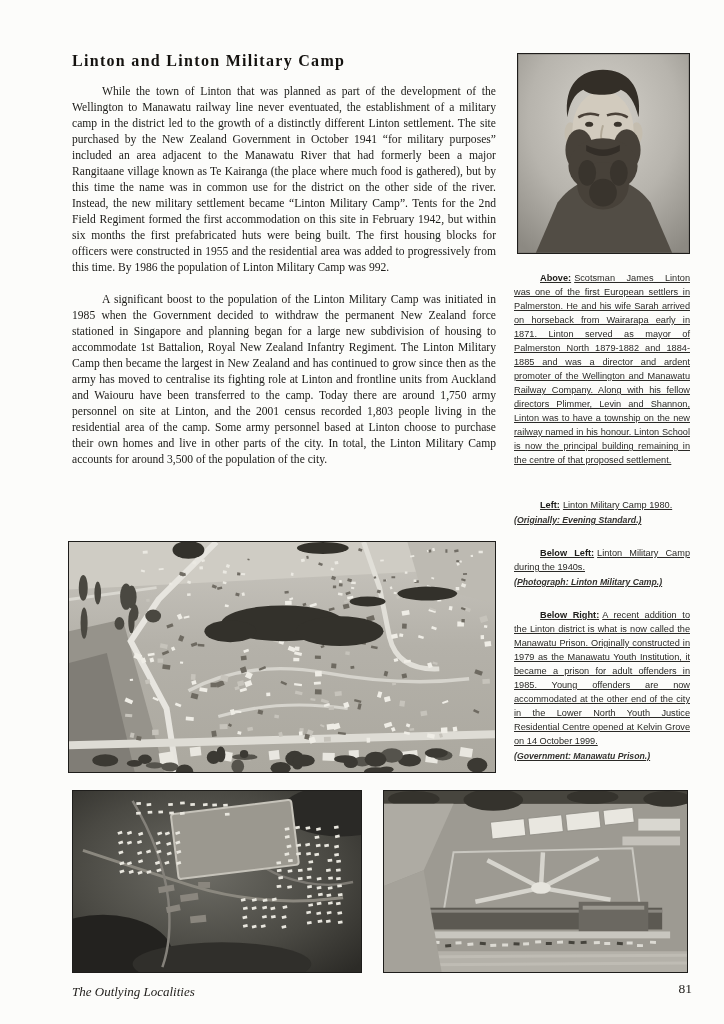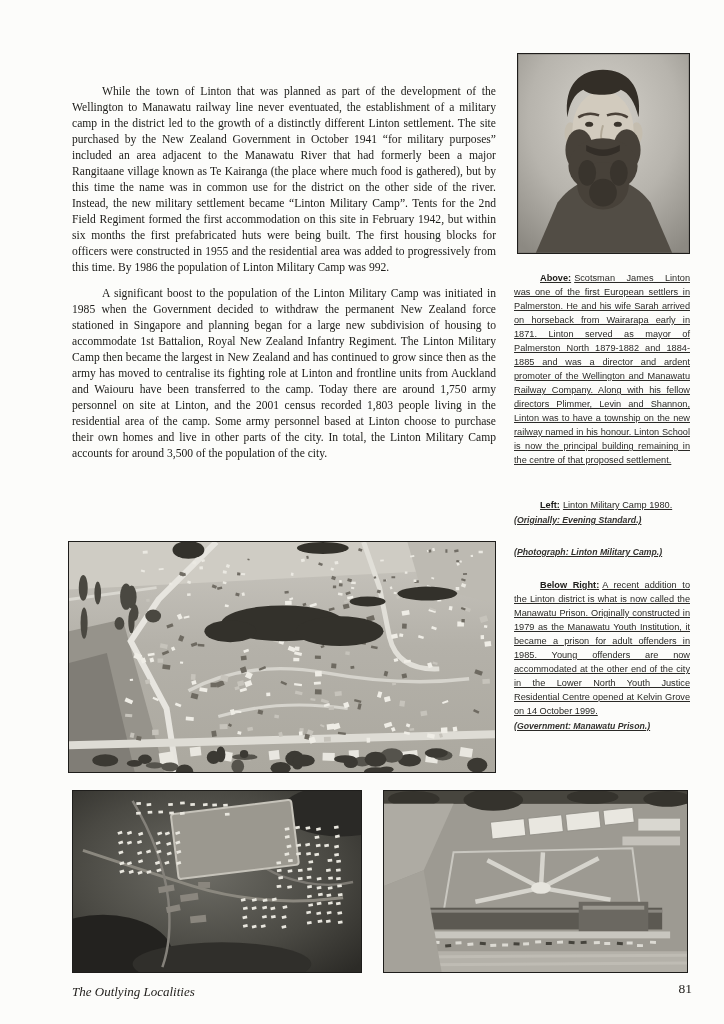--- a/index.html
+++ b/index.html
@@ -10,21 +10,21 @@
   }
   h1.title{
     position:absolute;left:72px;top:52px;margin:0;
     font-size:16px;font-weight:700;letter-spacing:1.3px;color:#14120f;
   }
   .body-col{
     position:absolute;left:72px;top:84px;width:424px;
     font-size:11.6px;line-height:16px;text-align:justify;color:#21201d;
   }
   .body-col p{margin:0;text-indent:30px;}
-  .body-col p + p{margin-top:10px;}
+  .body-col p + p{margin-top:16px;}
 
   .caption-col{
     position:absolute;left:514px;top:271px;width:176px;
     font-family:"Liberation Sans",sans-serif;font-size:9.2px;line-height:14px;
     text-align:justify;color:#2a2926;text-decoration:underline;
   }
   .cap{margin:0;text-indent:26px;}
   .cap .lead{font-weight:700;margin-right:3px;color:#1d1c19;}
   .credit{
     margin:2px 0 0 0;text-indent:0;text-align:left;
@@ -50,20 +50,21 @@
   .page-num{
     position:absolute;right:32px;top:981px;
     font-size:13.5px;color:#23211e;
   }
 </style>
 </head>
 <body>
 
 <div class="page">
 
+  <h1 class="title">Linton and Linton Military Camp</h1>
 
   <div class="body-col">
     <p>While the town of Linton that was planned as part of the development of the Wellington to Manawatu railway line never eventuated, the establishment of a military camp in the district led to the growth of a distinctly different Linton settlement. The site purchased by the New Zealand Government in October 1941 “for military purposes” included an area adjacent to the Manawatu River that had formerly been a major Rangitaane village known as Te Kairanga (the place where much food is gathered), but by this time the name was in common use for the district on the other side of the river. Instead, the new military settlement became “Linton Military Camp”. Tents for the 2nd Field Regiment formed the first accommodation on this site in February 1942, but within six months the first prefabricated huts were being built. The first housing blocks for officers were constructed in 1955 and the residential area was added to progressively from this time. By 1986 the population of Linton Military Camp was 992.</p>
     <p>A significant boost to the population of the Linton Military Camp was initiated in 1985 when the Government decided to withdraw the permanent New Zealand force stationed in Singapore and planning began for a large new subdivision of housing to accommodate 1st Battalion, Royal New Zealand Infantry Regiment. The Linton Military Camp then became the largest in New Zealand and has continued to grow since then as the army has moved to centralise its fighting role at Linton and frontline units from Auckland and Waiouru have been transferred to the camp. Today there are around 1,750 army personnel on site at Linton, and the 2001 census recorded 1,803 people living in the residential area of the camp. Some army personnel based at Linton choose to purchase their own homes and live in other parts of the city. In total, the Linton Military Camp accounts for around 3,500 of the population of the city.</p>
   </div>
 
   <figure class="photo portrait">
     <svg viewBox="0 0 173 201" preserveAspectRatio="none">
       <defs>
         <radialGradient id="g1" cx="50%" cy="32%" r="80%">
@@ -630,20 +631,21 @@
 
   <aside class="caption-col">
     <div class="cap-block first">
       <p class="cap"><strong class="lead">Above:</strong><span class="cap-text">Scotsman James Linton was one of the first European settlers in Palmerston. He and his wife Sarah arrived on horseback from Wairarapa early in 1871. Linton served as mayor of Palmerston North 1879-1882 and 1884-1885 and was a director and ardent promoter of the Wellington and Manawatu Railway Company. Along with his fellow directors Plimmer, Levin and Shannon, Linton was to have a township on the new railway named in his honour. Linton School is now the principal building remaining in the centre of that proposed settlement.</span></p>
     </div>
     <div class="cap-block">
       <p class="cap"><strong class="lead">Left:</strong><span class="cap-text">Linton Military Camp 1980.</span></p>
       <p class="credit">(Originally: Evening Standard.)</p>
     </div>
     <div class="cap-block">
+      <p class="cap"><strong class="lead">Below Left:</strong><span class="cap-text">Linton Military Camp during the 1940s.</span></p>
       <p class="credit">(Photograph: Linton Military Camp.)</p>
     </div>
     <div class="cap-block">
       <p class="cap"><strong class="lead">Below Right:</strong><span class="cap-text">A recent addition to the Linton district is what is now called the Manawatu Prison. Originally constructed in 1979 as the Manawatu Youth Institution, it became a prison for adult offenders in 1985. Young offenders are now accommodated at the other end of the city in the Lower North Youth Justice Residential Centre opened at Kelvin Grove on 14 October 1999.</span></p>
       <p class="credit">(Government: Manawatu Prison.)</p>
     </div>
   </aside>
 
   <span class="footer-title">The Outlying Localities</span>
   <span class="page-num">81</span>

